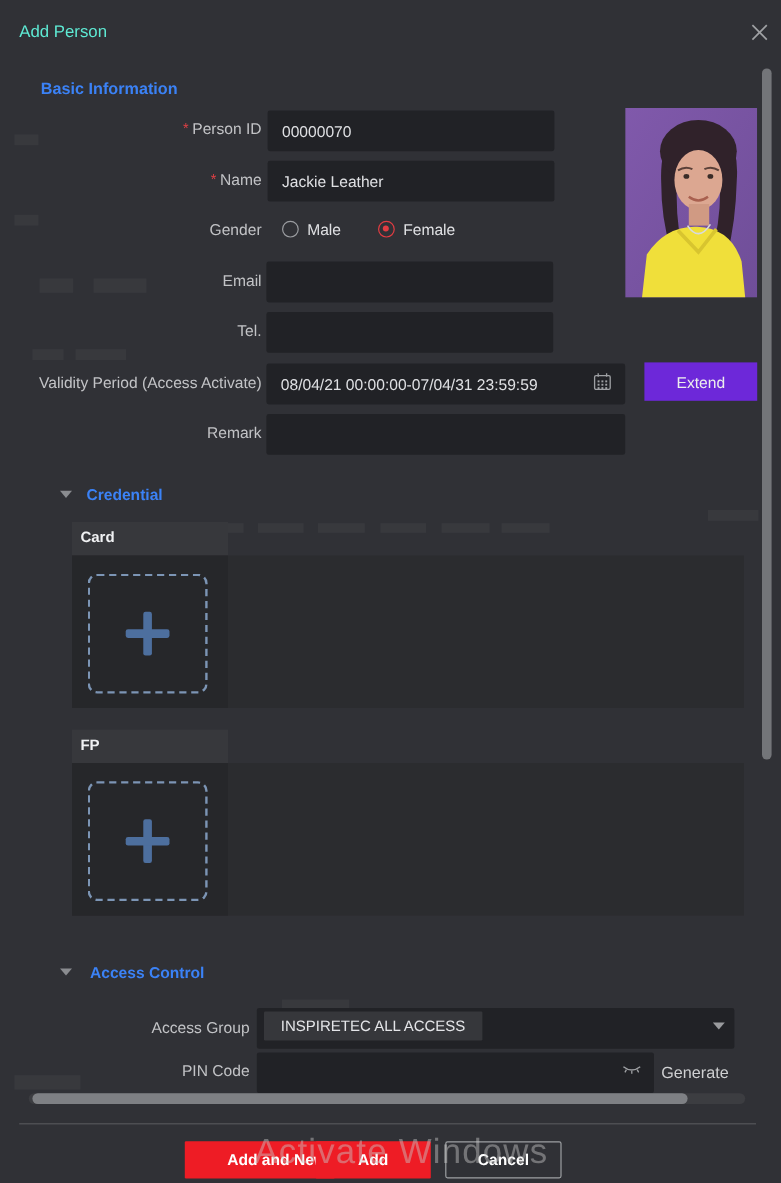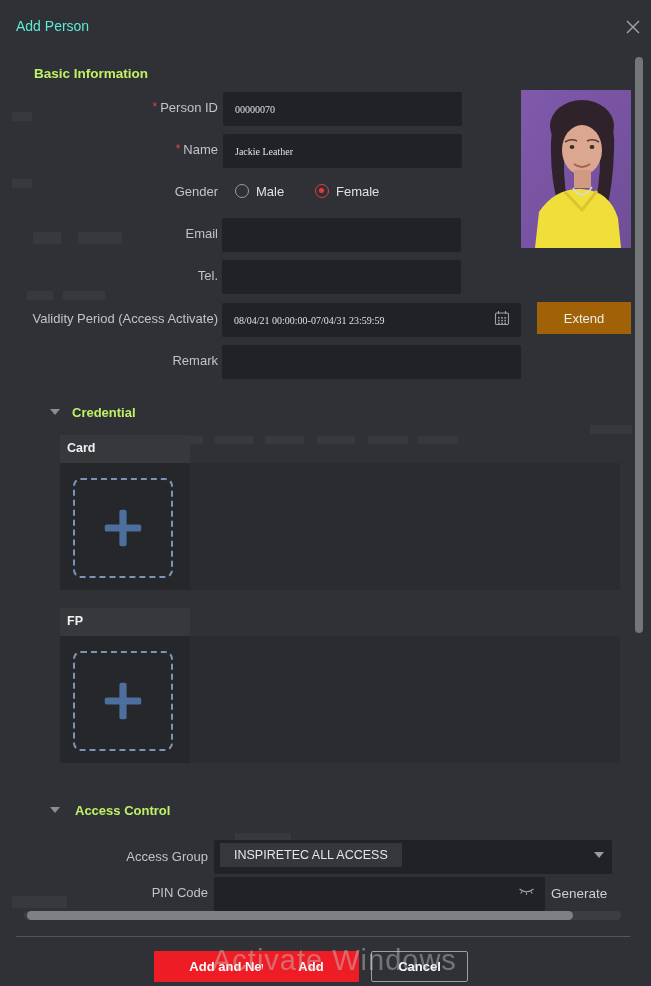--- a/index.html
+++ b/index.html
@@ -6,35 +6,35 @@
   body{
     width:651px;height:986px;position:relative;overflow:hidden;
     background:#303136;
     font-family:"Liberation Sans","DejaVu Sans",sans-serif;
     -webkit-font-smoothing:antialiased;
   }
   .abs{position:absolute;}
   .title{left:16px;top:18px;font-size:14px;font-weight:normal;color:#5eead4;}
   .close{left:622px;top:16px;width:22px;height:22px;cursor:pointer;color:#9fa1a4;
          font-size:17px;line-height:22px;text-align:center;}
-  .section-hd{font-size:13.5px;font-weight:bold;color:#bef264;}
+  .section-hd{font-size:13.5px;font-weight:bold;color:#3b82f6;}
   .tri{width:0;height:0;border-left:5px solid transparent;border-right:5px solid transparent;
        border-top:6px solid #8a8c90;}
   .lbl{font-size:13px;color:#c2c3c6;text-align:right;white-space:nowrap;}
   .req{color:#e04045;margin-right:3px;font-size:12px;vertical-align:1px;}
   .inp{position:absolute;background:#212226;border:none;border-radius:2px;
-       color:#dfe0e3;font-size:10px;padding:17px 12px;box-sizing:border-box;
-       font-family:Liberation Serif, serif;outline:none;}
+       color:#dfe0e3;font-size:13px;padding:17px 12px;box-sizing:border-box;
+       font-family:Liberation Sans, sans-serif;outline:none;}
   .radio{position:absolute;width:14px;height:14px;border-radius:50%;box-sizing:border-box;}
   .radio.off{border:1.5px solid #9a9ca0;}
   .radio.on{border:1.5px solid #e13c42;}
   .radio.on::after{content:"";position:absolute;left:3px;top:3px;width:5px;height:5px;
        border-radius:50%;background:#e13c42;}
   .radio-lbl{position:absolute;font-size:13px;color:#dfe0e3;}
-  .btn-dark{position:absolute;background:#a16207;color:#eceded;font-size:13px;
+  .btn-dark{position:absolute;background:#6d28d9;color:#eceded;font-size:13px;
        display:flex;align-items:center;justify-content:center;cursor:pointer;}
   .strip{position:absolute;background:#37383c;}
   .strip-lbl{font-size:12.5px;font-weight:bold;color:#f0f1f3;padding:6px 0 0 7px;}
   .panel{position:absolute;background:#2b2c2f;}
   .panel-colL{position:absolute;background:#26272a;}
   .add-tile{position:absolute;width:100px;height:100px;border:2px dashed #7c95b5;
        border-radius:8px;box-sizing:border-box;cursor:pointer;
        display:flex;align-items:center;justify-content:center;}
   .ghost{position:absolute;background:rgba(255,255,255,0.04);}
   .red-btn{position:absolute;background:#ee1c25;color:#ffffff;font-weight:bold;font-size:13px;

